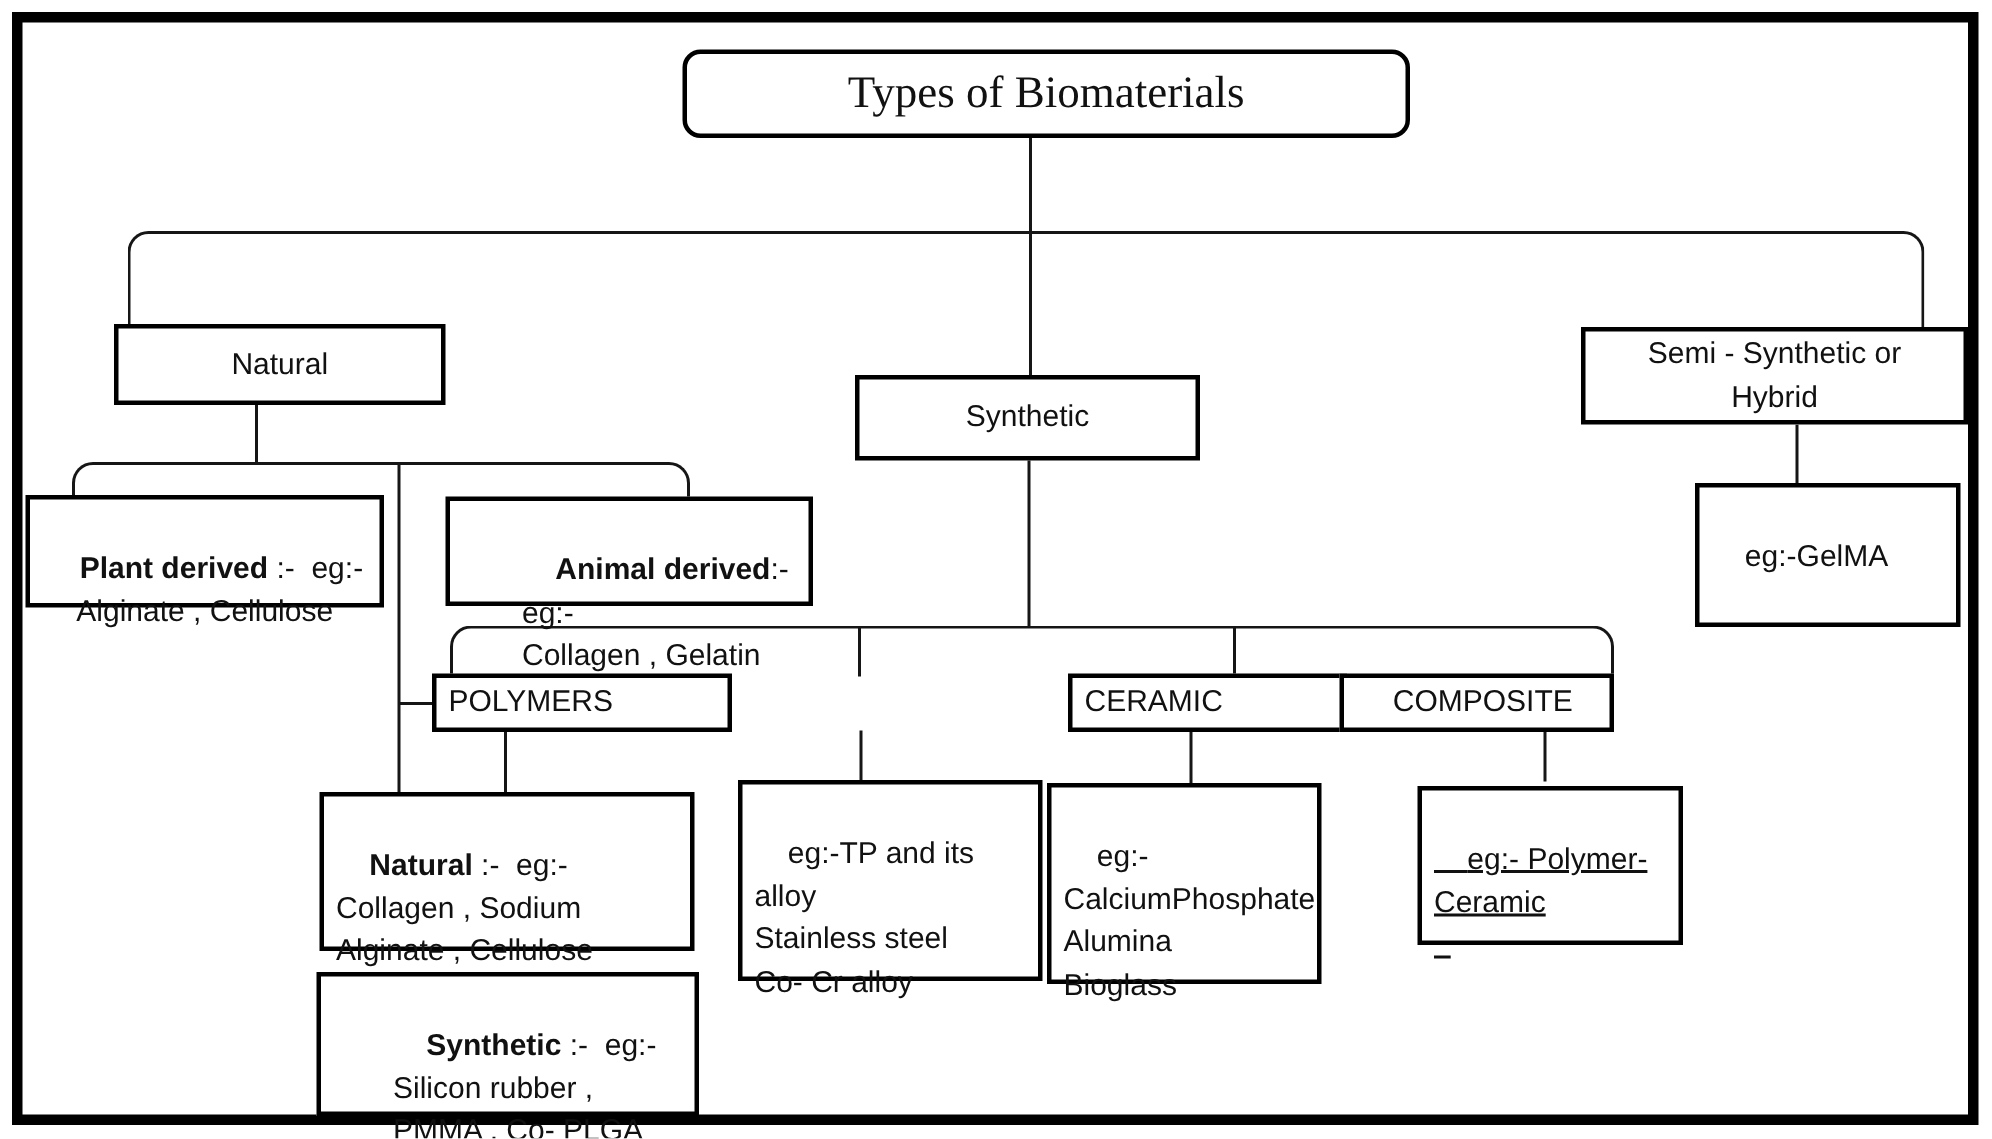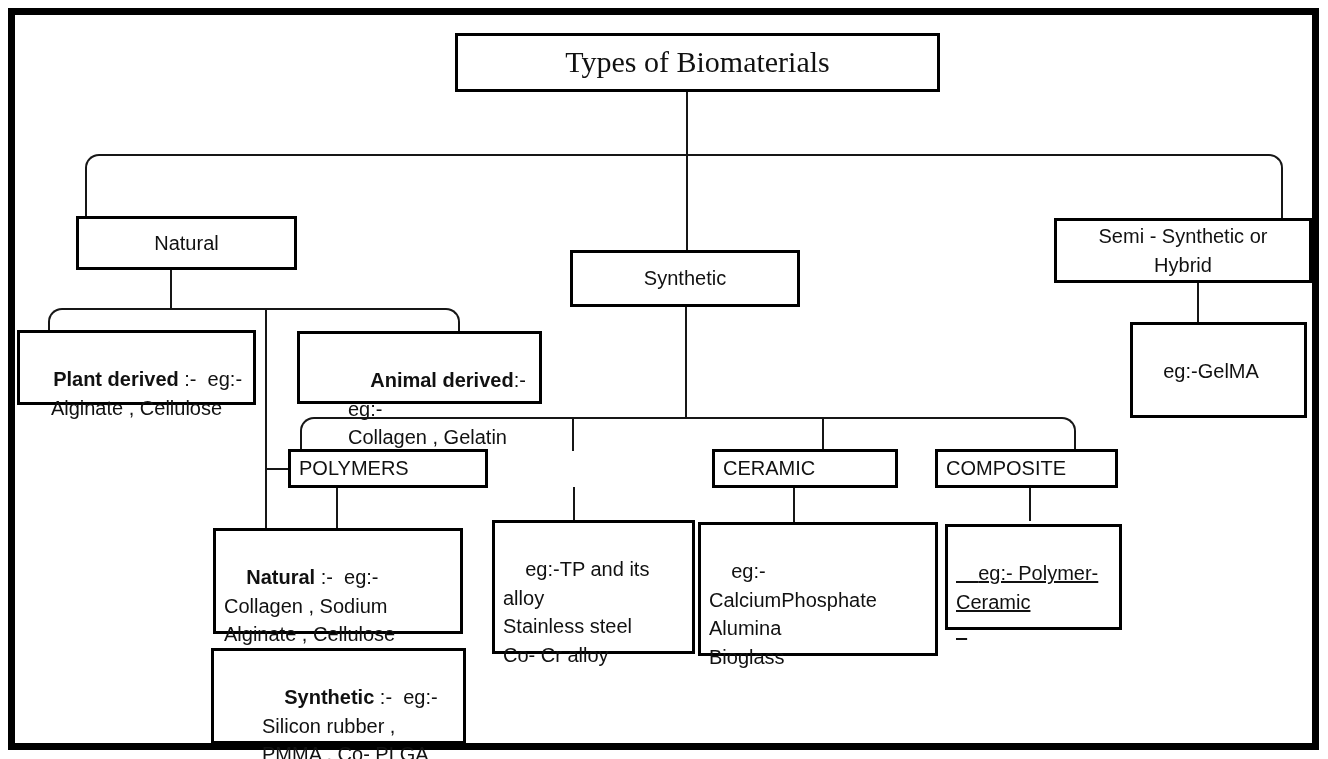--- a/index.html
+++ b/index.html
@@ -31,20 +31,21 @@
     align-items: center;
     justify-content: center;
     text-align: center;
   }
   .pad { padding: 4px 8px; }
   .cat { display: flex; align-items: center; padding-left: 8px; }
   .bold { font-weight: bold; }
   .title-box {
     font-family: "Liberation Serif", serif;
     font-size: 30px;
+    border-radius: 12px;
   }
   .line {
     position: absolute;
     background: #161616;
   }
   .elbow {
     position: absolute;
     box-sizing: border-box;
     border-top: 2px solid #161616;
     border-left: 2px solid #161616;
@@ -109,21 +110,21 @@
 
   <div class="box cat" style="left:288px; top:449px; width:200px; height:39px;">
     <span>POLYMERS</span>
   </div>
 
 
   <div class="box cat" style="left:712px; top:449px; width:186px; height:39px;">
     <span>CERAMIC</span>
   </div>
 
-  <div class="box cat" style="left:935px; top:449px; width:183px; height:39px;">
+  <div class="box cat" style="left:893px; top:449px; width:183px; height:39px;justify-content:center;">
     <span>COMPOSITE</span>
   </div>
 
   <div class="box pad" style="left:213px; top:528px; width:250px; height:106px;">
     <span class="bold">Natural</span><span> :-  eg:-
 Collagen , Sodium
 Alginate , Cellulose</span>
   </div>
 
   <div class="box pad" style="left:211px; top:648px; width:255px; height:96px;padding-left:48px;">
@@ -132,21 +133,21 @@
 PMMA , Co- PLGA</span>
   </div>
 
   <div class="box pad" style="left:492px; top:520px; width:203px; height:134px;">
     <span>eg:-TP and its
 alloy
 Stainless steel
 Co- Cr alloy</span>
   </div>
 
-  <div class="box pad" style="left:698px; top:522px; width:240px; height:134px;">
+  <div class="box pad" style="left:698px; top:522px; width:183px; height:134px;">
     <span>eg:-
 CalciumPhosphate
 Alumina
 Bioglass</span>
   </div>
 
   <div class="box pad" style="left:945px; top:524px; width:177px; height:106px;text-decoration:underline;">
     <span>eg:- Polymer-
 Ceramic</span>
   </div>

